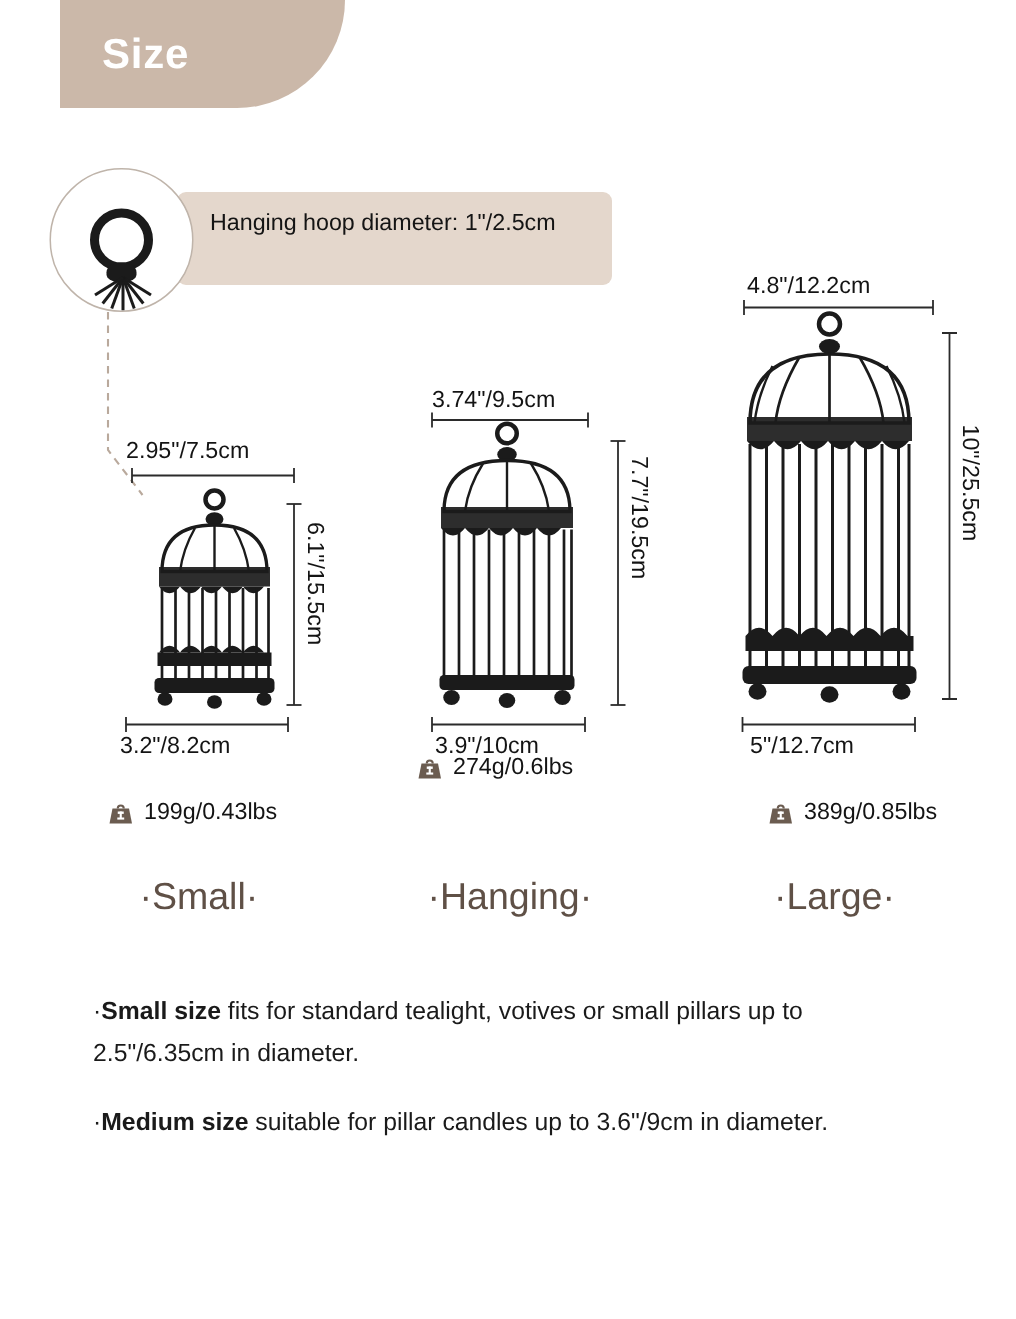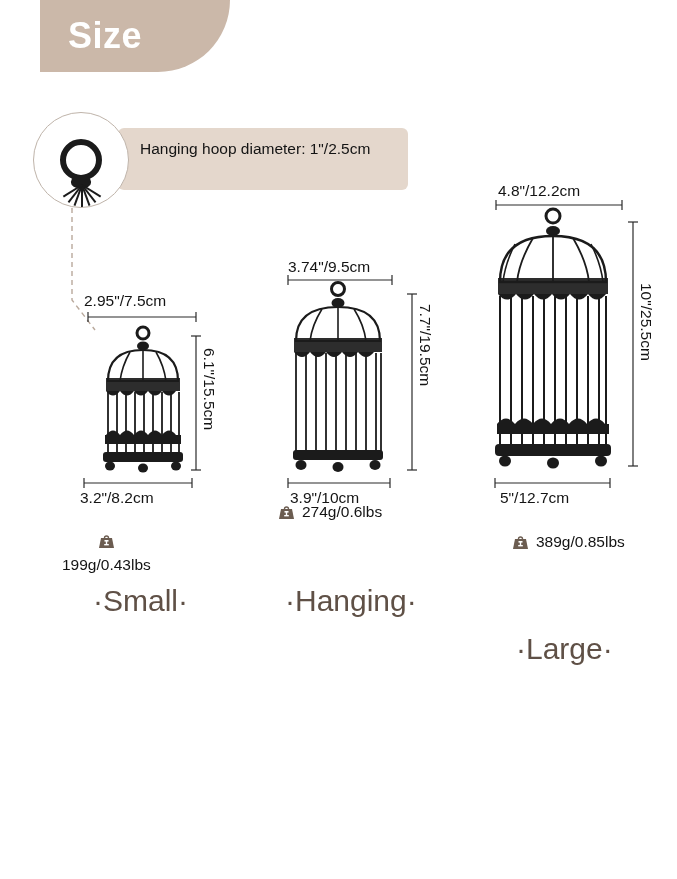--- a/index.html
+++ b/index.html
@@ -23,21 +23,21 @@
     top: 0;
     width: 190px;
     height: 72px;
     background: #cbb8a9;
     border-bottom-right-radius: 72px;
     display: flex;
     align-items: center;
   }
   .header-title {
     color: #ffffff;
-    font-size: 36px;
+    font-size: 28px;
     font-weight: bold;
     margin-left: 28px;
     letter-spacing: 0.5px;
   }
 
   
   .hoop-callout {
     position: absolute;
     left: 118px;
     top: 128px;
@@ -137,21 +137,21 @@
     color: #141414;
   }
   .weight-icon {
     width: 17px;
     height: 16px;
     position: relative;
     display: inline-block;
   }
   .size-name {
     position: absolute;
-    font-size: 30px;
+    font-size: 25px;
     color: #5f5046;
     white-space: nowrap;
   }
 
   
   .desc-block {
     position: absolute;
     left: 62px;
     top: 660px;
     width: 560px;
@@ -327,21 +327,21 @@
 
     <line x1="495" y1="478" x2="495" y2="488"></line>
     <line x1="610" y1="478" x2="610" y2="488"></line>
     <line x1="495" y1="483" x2="610" y2="483"></line>
   </g>
 </svg>
 
 <div class="dim-label" style="left:84px; top:292px;">2.95"/7.5cm</div>
 <div class="dim-label vert" style="left:200px; top:348px;">6.1"/15.5cm</div>
 <div class="dim-label" style="left:80px; top:489px;">3.2"/8.2cm</div>
-<div class="weight-row" style="left:62px; top:533px;flex-direction:column;">
+<div class="weight-row" style="left:72px; top:533px;">
   <span class="weight-icon">
     <svg width="17" height="16" viewBox="0 0 17 16">
         <path d="M3 5 L14 5 L16 15 L1 15 Z" fill="#6b5c50"></path>
         <rect x="6.5" y="7" width="4" height="1.6" fill="#ffffff"></rect>
         <rect x="7.8" y="7" width="1.4" height="5" fill="#ffffff"></rect>
         <rect x="6.2" y="11" width="4.6" height="1.4" fill="#ffffff"></rect>
         <path d="M6.5 5 a2 2 0 0 1 4 0" fill="none" stroke="#6b5c50" stroke-width="1.4"></path>
       </svg>
   </span>
   <span>199g/0.43lbs</span>
@@ -373,16 +373,22 @@
     <svg width="17" height="16" viewBox="0 0 17 16">
         <path d="M3 5 L14 5 L16 15 L1 15 Z" fill="#6b5c50"></path>
         <rect x="6.5" y="7" width="4" height="1.6" fill="#ffffff"></rect>
         <rect x="7.8" y="7" width="1.4" height="5" fill="#ffffff"></rect>
         <rect x="6.2" y="11" width="4.6" height="1.4" fill="#ffffff"></rect>
         <path d="M6.5 5 a2 2 0 0 1 4 0" fill="none" stroke="#6b5c50" stroke-width="1.4"></path>
       </svg>
   </span>
   <span>389g/0.85lbs</span>
 </div>
-<div class="size-name" style="left:516px; top:584px;margin-top:48px;">·Large·</div>
+<div class="size-name" style="left:516px; top:584px;">·Large·</div>
 
 <div class="desc-block">
+  <div class="desc-line">
+    <span>·</span><b>Small size</b><span> fits for standard tealight, votives or small pillars up to 2.5"/6.35cm in diameter.</span>
+  </div>
+  <div class="desc-line">
+    <span>·</span><b>Medium size</b><span> suitable for pillar candles up to 3.6"/9cm in diameter.</span>
+  </div>
 </div>
 
 </body></html>

